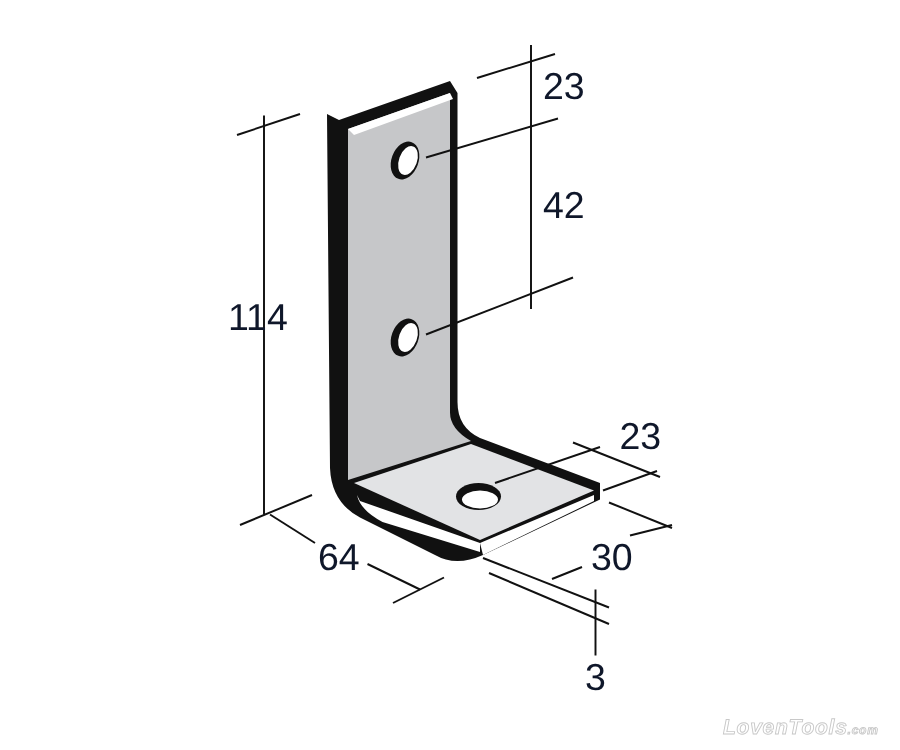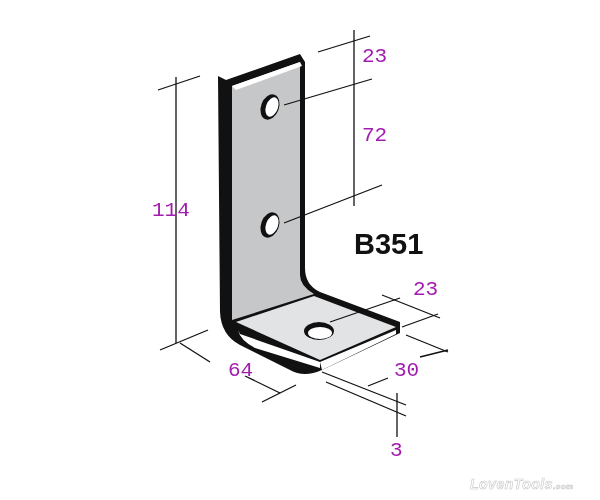--- a/index.html
+++ b/index.html
@@ -1,20 +1,20 @@
 <!DOCTYPE html>
 <html><head>
   <meta charset="utf-8">
   <style>
     html, body { margin: 0; padding: 0; background: #ffffff; }
     .canvas { position: relative; width: 600px; height: 500px; background: #ffffff; overflow: hidden; }
     svg { position: absolute; left: 0; top: 0; }
-    .dim { position: absolute; font-family: Liberation Mono, monospace; font-size: 21px; color: #a21caf; line-height: 1; }
+    .dim { position: absolute; font-family: Liberation Sans, sans-serif; font-size: 25px; color: #0f172a; line-height: 1; }
     .title { position: absolute; font-family: "Liberation Sans", sans-serif; font-size: 29px; font-weight: bold; color: #111; line-height: 1; }
-    .wm { position: absolute; font-family: "Liberation Sans", sans-serif; font-style: italic; font-weight: bold; font-size: 14px; color: #ffffff; -webkit-text-stroke: 0.6px #c8c8c8; letter-spacing: 0.5px; }
+    .wm { position: absolute; font-family: "Liberation Sans", sans-serif; font-style: italic; font-weight: bold; font-size: 14px; color: #ffffff; -webkit-text-stroke: 0.6px #c8c8c8; letter-spacing: 0.5px; margin-left: 12px; }
     .wm small { font-size: 8px; }
   </style>
 </head>
 <body>
 
 <div class="canvas">
   <svg width="600" height="500" viewBox="0 0 600 500">
 
     <g>
 
@@ -63,24 +63,23 @@
       <line x1="420" y1="357" x2="448" y2="350"></line>
       <line x1="368" y1="386" x2="388" y2="378"></line>
 
       <line x1="322" y1="372" x2="406" y2="405"></line>
       <line x1="326" y1="382" x2="406" y2="416"></line>
       <line x1="397" y1="393" x2="397" y2="437"></line>
     </g>
   </svg>
 
   <span class="dim" style="left:362px; top:46px;">23</span>
-  <span class="dim" style="left:362px; top:125px;">72</span>
+  <span class="dim" style="left:362px; top:125px;">42</span>
   <span class="dim" style="left:152px; top:200px;">114</span>
-  <span class="title" style="left:354px; top:230px;">B351</span>
   <span class="dim" style="left:413px; top:279px;">23</span>
-  <span class="dim" style="left:228px; top:360px;">64</span>
+  <span class="dim" style="left:212px; top:360px;">64</span>
   <span class="dim" style="left:394px; top:360px;">30</span>
   <span class="dim" style="left:390px; top:440px;">3</span>
 
   <div class="wm" style="left:470px; top:476px;">
     <span>LovenTools</span><small>.com</small>
   </div>
 </div>
 
 </body></html>

